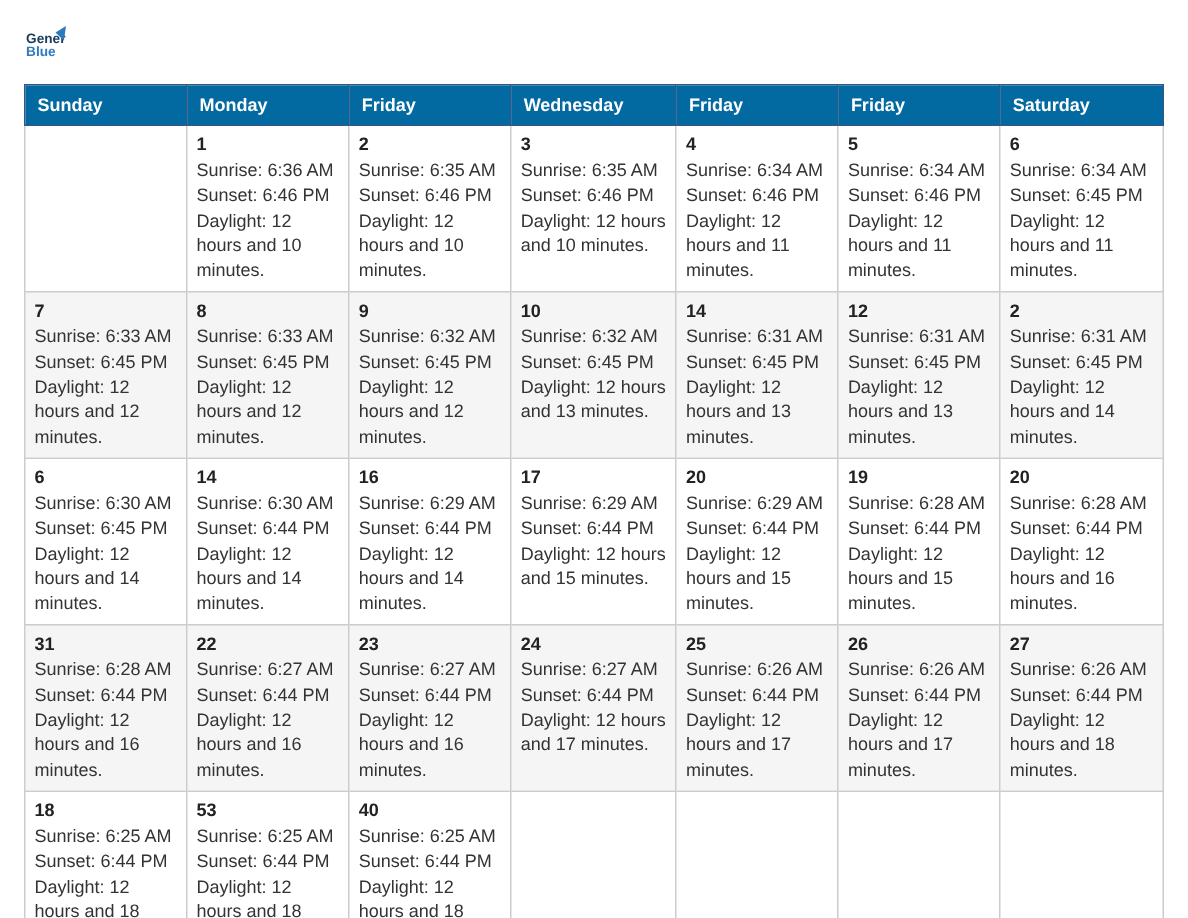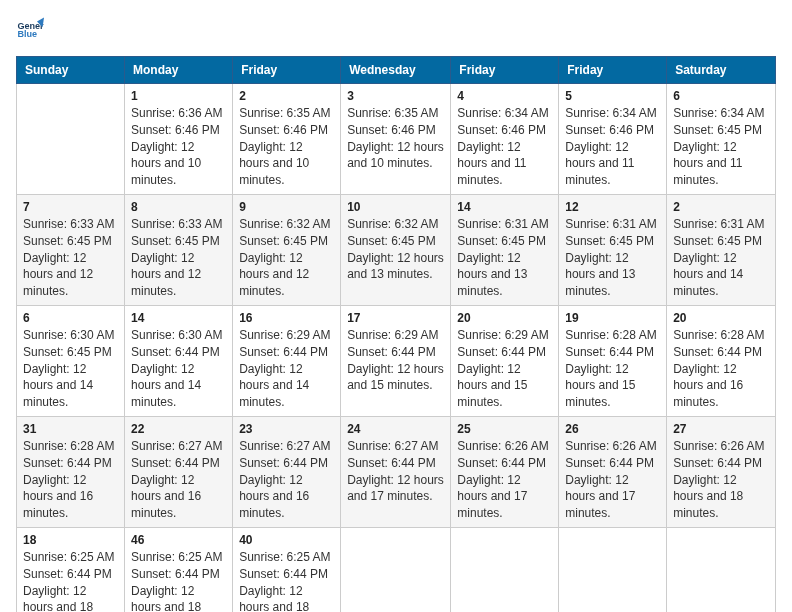--- a/index.html
+++ b/index.html
@@ -225,21 +225,21 @@
           <span class="day-number">27</span>
           <div class="day-info">Sunrise: 6:26 AM<br>Sunset: 6:44 PM<br>Daylight: 12 hours and 18 minutes.</div>
         </td>
       </tr>
       <tr>
         <td>
           <span class="day-number">18</span>
           <div class="day-info">Sunrise: 6:25 AM<br>Sunset: 6:44 PM<br>Daylight: 12 hours and 18 minutes.</div>
         </td>
         <td>
-          <span class="day-number">46</span>
+          <span class="day-number">53</span>
           <div class="day-info">Sunrise: 6:25 AM<br>Sunset: 6:44 PM<br>Daylight: 12 hours and 18 minutes.</div>
         </td>
         <td>
           <span class="day-number">40</span>
           <div class="day-info">Sunrise: 6:25 AM<br>Sunset: 6:44 PM<br>Daylight: 12 hours and 18 minutes.</div>
         </td>
         <td class="empty-cell"></td>
         <td class="empty-cell"></td>
         <td class="empty-cell"></td>
         <td class="empty-cell"></td>

